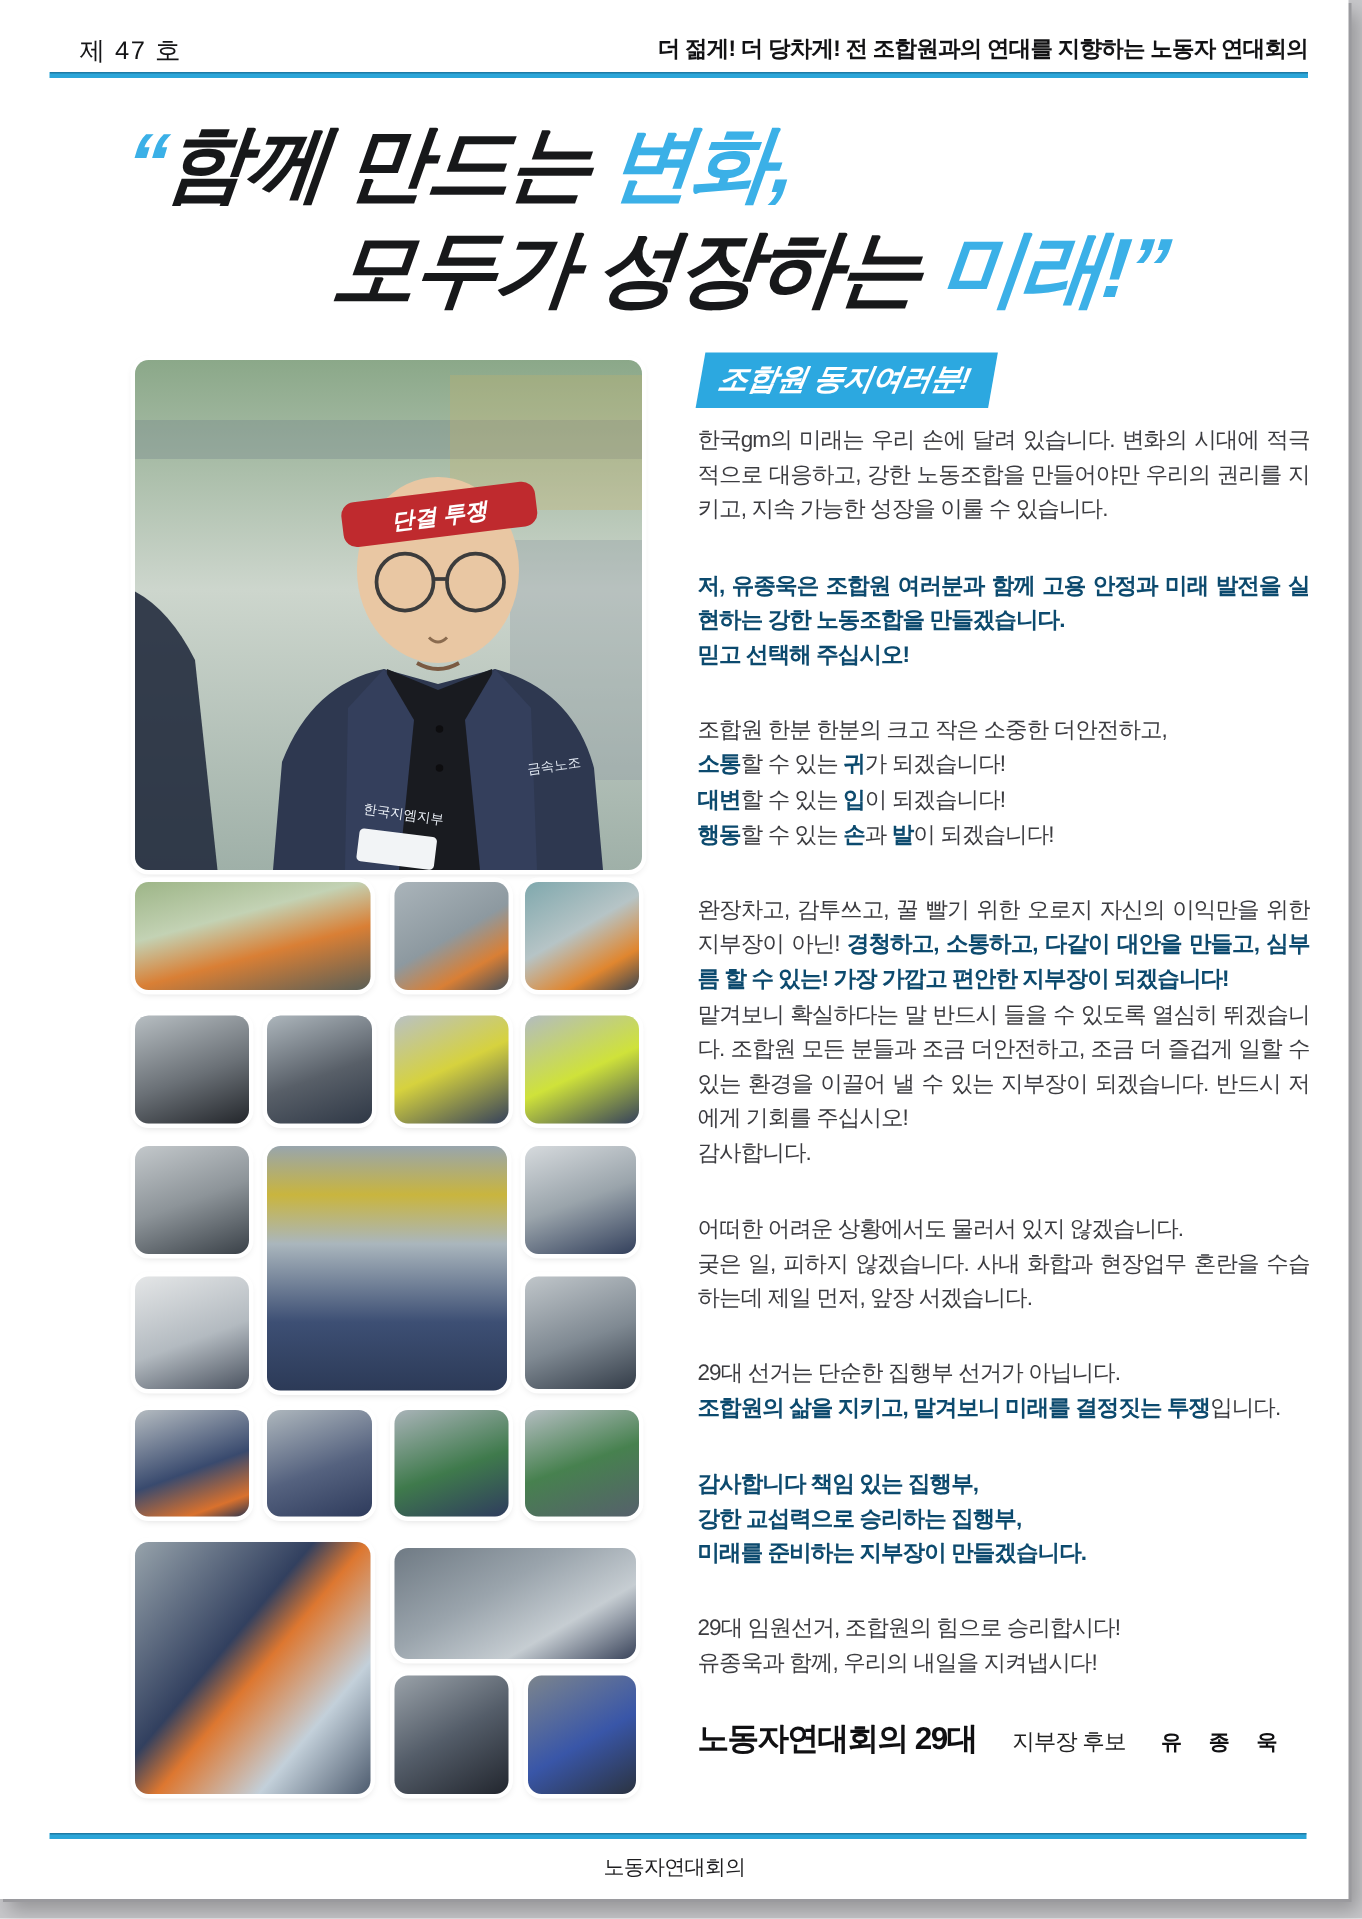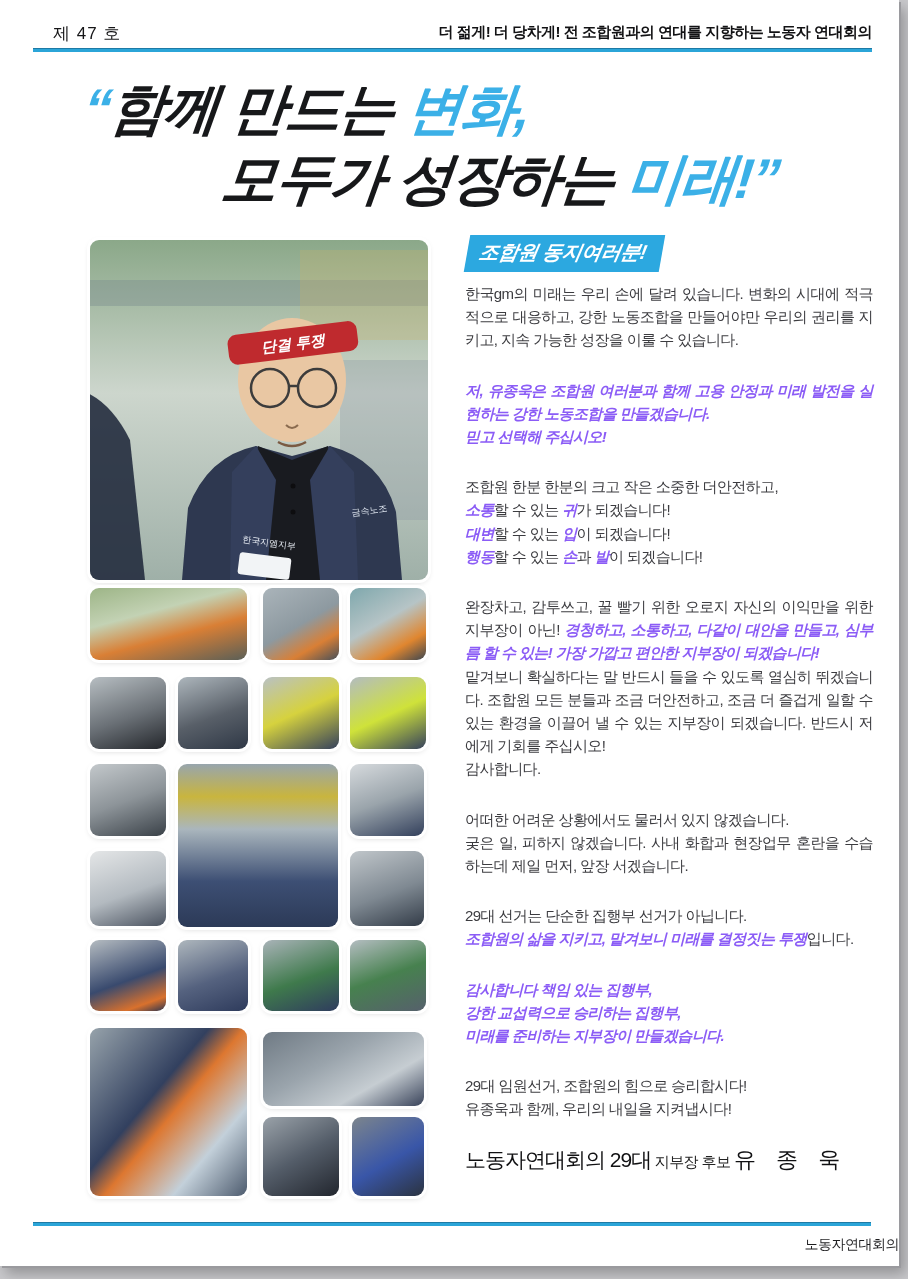--- a/index.html
+++ b/index.html
@@ -53,28 +53,28 @@
     font-size:20px;font-weight:bold;font-style:italic;
     padding:4px 16px 6px 12px;transform:skewX(-10deg);
     letter-spacing:-0.5px;
   }
   .copy{
     position:absolute;left:465px;top:282px;width:408px;
     font-size:15px;line-height:23.2px;color:#3c3c40;
     text-align:justify;letter-spacing:-0.6px;
   }
   .copy p.pg{margin:0 0 27px;}
-  .copy .bb{color:#8b5cf6;font-weight:bold;font-style:italic;}
+  .copy .bb{color:#0c4a6e;font-weight:bold;}
   .signature{margin-top:5px;white-space:nowrap;color:#101012;}
-  .sig-org{font-size:21px;font-weight:normal;letter-spacing:-1px;}
-  .sig-role{font-size:15px;margin:0 0;color:#222;}
-  .sig-name{font-size:22px;font-weight:normal;letter-spacing:7px;}
+  .sig-org{font-size:21px;font-weight:bold;letter-spacing:-1px;}
+  .sig-role{font-size:15px;margin:0 20px;color:#222;}
+  .sig-name{font-size:14px;font-weight:bold;letter-spacing:7px;}
   
   .ftr-rule{position:absolute;left:33px;top:1222px;width:838px;height:4px;background:#2ba5d8;box-shadow:inset 0 1px 0 rgba(15,70,105,.45);}
-  .ftr-text{position:absolute;left:0;top:1236px;width:899px;text-align:right;font-size:14px;color:#1e1e20;letter-spacing:-0.5px;}
+  .ftr-text{position:absolute;left:0;top:1236px;width:899px;text-align:center;font-size:14px;color:#1e1e20;letter-spacing:-0.5px;}
 </style>
 </head>
 <body>
 
 <div class="page">
 
   <div class="hdr-issue">제 47 호</div>
   <div class="hdr-slogan">더 젊게! 더 당차게! 전 조합원과의 연대를 지향하는 노동자 연대회의</div>
   <div class="hdr-rule"></div>
 

